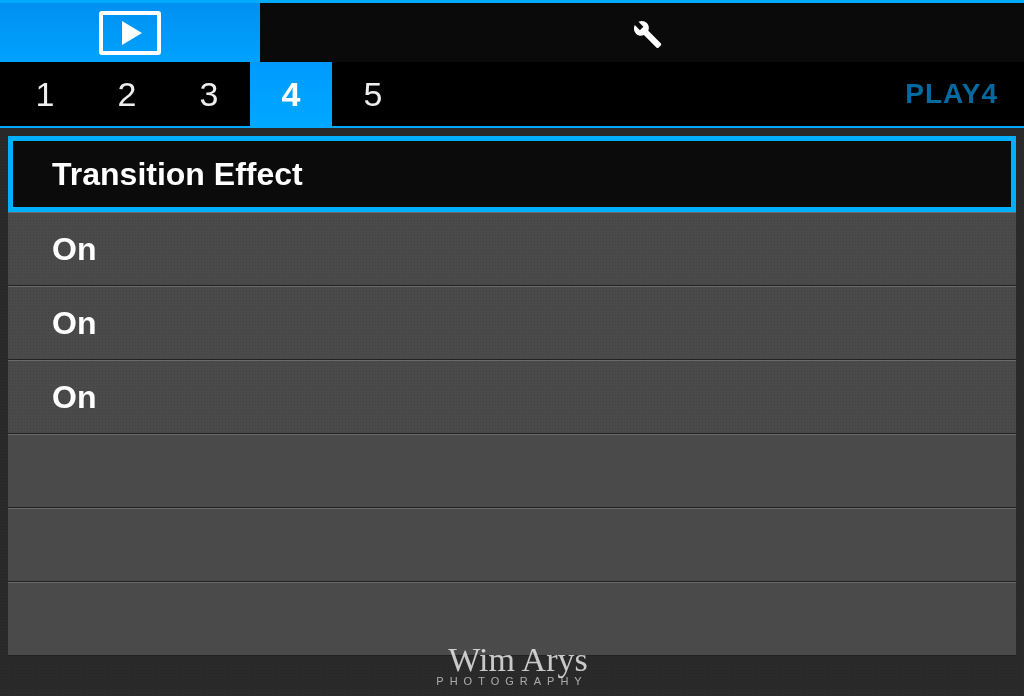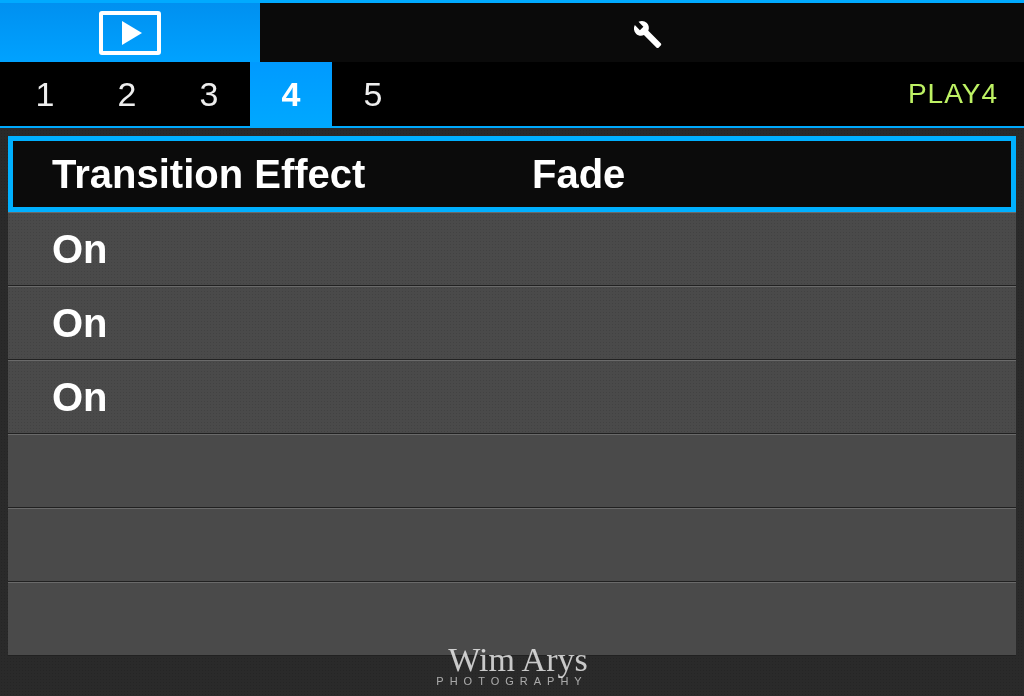--- a/index.html
+++ b/index.html
@@ -87,38 +87,38 @@
     }
     .page-tab.active {
       background: linear-gradient(#009aff,#00a8ff);
       color: #fff;
       font-weight: 700;
     }
     .page-label {
       margin-left: auto;
       margin-right: 26px;
       font-size: 28px;
-      font-weight: 400;
+      font-weight: 700;
       letter-spacing: 1px;
-      color: #bef264;
+      color: #0369a1;
     }
 
     
     .menu-list {
       flex: 1 1 auto;
       display: flex;
       flex-direction: column;
       padding: 8px 8px 0 8px;
     }
     .menu-row {
       display: flex;
       align-items: center;
       height: 74px;
       padding: 0 30px 0 44px;
-      font-size: 40px;
+      font-size: 32px;
       font-weight: 600;
       border-top: 1px solid rgba(255,255,255,0.18);
       border-bottom: 1px solid rgba(0,0,0,0.55);
       background: #4a4a4a;
       background-image: radial-gradient(rgba(0,0,0,0.1) 1px, transparent 1px);
       background-size: 3px 3px;
     }
     .menu-row.selected {
       background: #0b0b0b;
       border: 5px solid #00b0ff;
@@ -179,21 +179,20 @@
       <div class="page-tab">3</div>
       <div class="page-tab active">4</div>
       <div class="page-tab">5</div>
       <span class="page-label">PLAY4</span>
   </div>
 
   <div class="menu-list" id="menu-list">
 
   <div class="menu-row selected">
         <span class="menu-label">Transition Effect</span>
-        <span class="menu-value">Fade</span>
       </div>
       <div class="menu-row">
         <span class="menu-value">On</span>
       </div>
       <div class="menu-row">
         <span class="menu-value">On</span>
       </div>
       <div class="menu-row">
         <span class="menu-value">On</span>
       </div>

